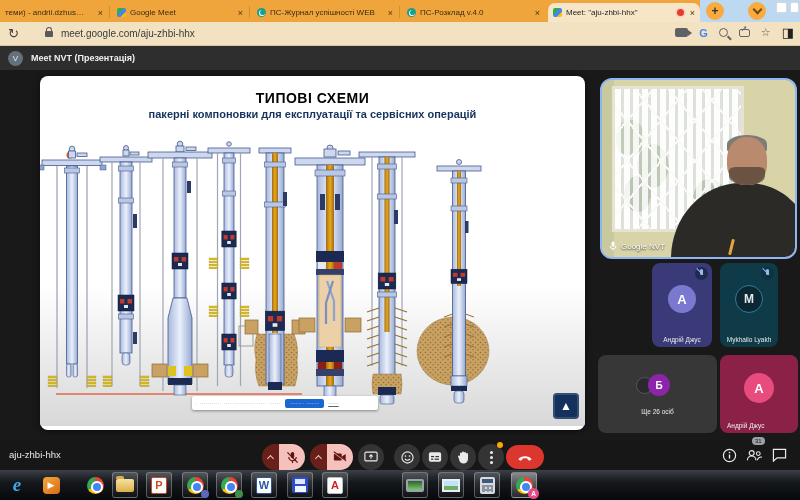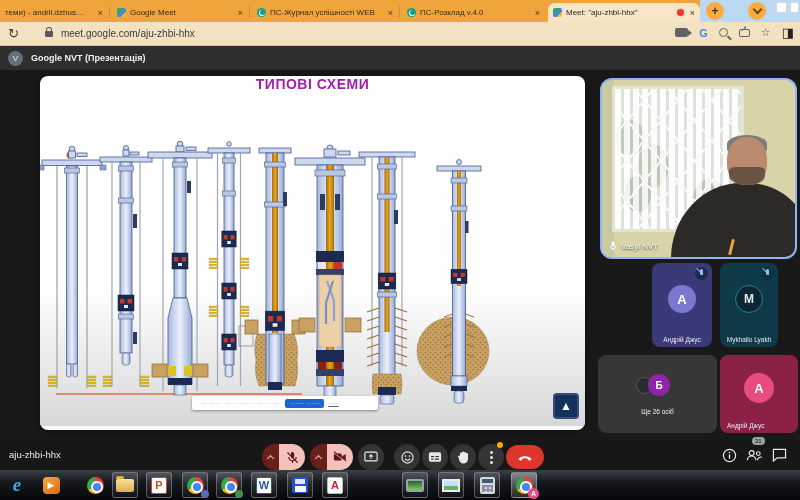--- a/index.html
+++ b/index.html
@@ -53,21 +53,21 @@
   #meet { left:0; top:46px; width:800px; height:424px; background:#191919; }
   #presenterbar { left:0; top:0; width:800px; height:24px; background:#2e2e2e;
     display:flex; align-items:center; gap:8px; padding-left:8px; }
   #presenterbar .pav { width:15px; height:15px; border-radius:50%; background:#64707c; color:#e8e8e8;
     font-size:8px; display:flex; align-items:center; justify-content:center; }
   #presenterbar .plabel { color:#f0f0f0; font-size:9px; font-weight:bold; }
 
   
   #slide { left:40px; top:30px; width:545px; height:354px; background:#fff; border-radius:8px;
     box-shadow:0 1px 6px rgba(0,0,0,.55); overflow:hidden; }
-  #slide .title { text-align:center; font-size:14px; font-weight:bold; color:#a21caf; letter-spacing:.5px; }
+  #slide .title { text-align:center; margin-top:14px; font-size:14px; font-weight:bold; color:#000000; letter-spacing:.5px; }
   #slide .subtitle { text-align:center; margin-top:2px; font-size:11px; font-weight:bold; color:#15335e; }
   #diagram { position:absolute; left:0; top:60px; width:545px; height:290px; }
   #banner { position:absolute; left:152px; top:320px; width:186px; height:14px; background:#fff;
     border-radius:2px; box-shadow:0 1px 3px rgba(0,0,0,.4); display:flex; align-items:center; gap:4px; padding:0 4px; }
   #banner .bmsg { font-size:4.5px; color:#777; letter-spacing:.5px; white-space:nowrap; overflow:hidden; }
   #banner .bbtn { background:#1a67d2; color:#fff; font-size:4.5px; border-radius:2px; padding:2px 5px; white-space:nowrap; }
   #banner .blink { font-size:4.5px; color:#5f6368; text-decoration:underline; white-space:nowrap; }
   #slidebtn { left:553px; top:347px; width:26px; height:26px; background:#14305c; border-radius:4px;
     display:flex; align-items:center; justify-content:center; color:#fff; font-size:12px;
     box-shadow:0 0 0 2px rgba(255,255,255,.15) inset; }
@@ -235,25 +235,26 @@
     <span class="zoomicon"></span>
     <span class="shareicon"></span>
     <span class="uicon">☆</span>
     <span class="uicon" style="font-size:13px;color:#222">◨</span>
   </div>
 
   <div id="meet" class="abs">
 
     <div id="presenterbar" class="abs">
       <span class="pav">V</span>
-      <span class="plabel">Google NVT (Презентація)</span>
+      <span class="plabel">Meet NVT (Презентація)</span>
     </div>
 
     <div id="slide" class="abs">
       <div class="title">ТИПОВІ СХЕМИ</div>
+      <div class="subtitle">пакерні компоновки для експлуатації та сервісних операцій</div>
 
       <svg id="diagram" viewBox="0 0 545 290">
         <defs>
           <linearGradient id="tg" x1="0" y1="0" x2="1" y2="0">
             <stop offset="0" stop-color="#a9b8dc"></stop>
               <stop offset=".5" stop-color="#eaf0fc"></stop>
               <stop offset="1" stop-color="#97a9d2"></stop>
           </linearGradient>
           <linearGradient id="gold" x1="0" y1="0" x2="1" y2="0">
             <stop offset="0" stop-color="#a06c10"></stop>
@@ -484,21 +485,21 @@
       <div class="hair"></div>
       <div class="head"></div>
       <div class="beard"></div>
       <div class="pencil"></div>
       <div class="nametag">
         <svg width="8" height="10" viewBox="0 0 10 12">
           <rect x="3.2" y="0.5" width="3.6" height="6.5" rx="1.8" fill="#fff"></rect>
           <path d="M1.5 6 a3.5 3.5 0 0 0 7 0" fill="none" stroke="#fff" stroke-width="1.2"></path>
           <line x1="5" y1="9.5" x2="5" y2="11.5" stroke="#fff" stroke-width="1.2"></line>
         </svg>
-        <span>Vasyl NVT</span>
+        <span>Google NVT</span>
       </div>
     </div>
 
     <div id="tileA" class="tile" style="left:652px;top:217px;width:60px;height:84px;background:#3b3a78;">
       <div class="mutebadge">
           <span class="micoff"></span>
         </div>
       <div class="avcircle" style="left:16px;top:22px;width:28px;height:28px;background:#7b79cf;font-size:13px;">А</div>
       <div class="tname">Андрій Джус</div>
     </div>

